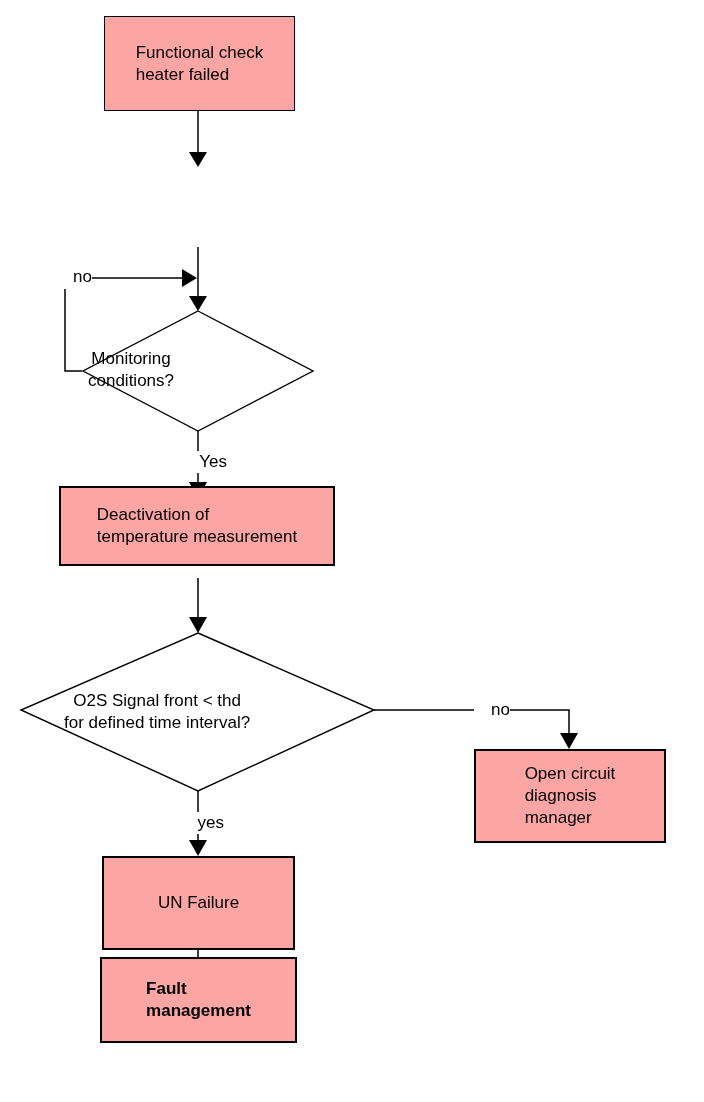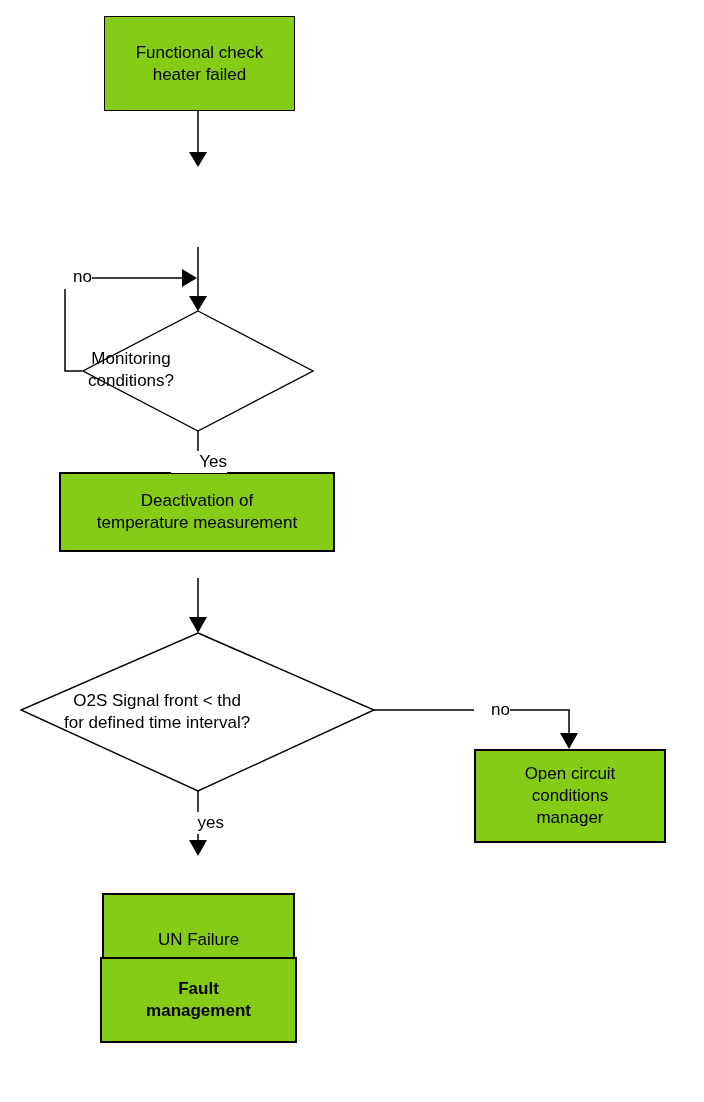--- a/index.html
+++ b/index.html
@@ -22,22 +22,21 @@
     top: 0;
     width: 704px;
     height: 1102px;
   }
   .node {
     position: absolute;
     box-sizing: border-box;
     display: flex;
     align-items: center;
     justify-content: center;
-    text-align: center;
-    background: #84cc16;
+    background: #fca5a5;
   }
   .node.rect {
     border: 2px solid #000000;
   }
   .node.thin {
     border-width: 1.5px;
   }
   .node.stadium {
     border: 1.5px solid #000000;
     border-radius: 40px;
@@ -100,37 +99,37 @@
     <span class="node-label">Functional check
 heater failed</span>
   </div>
 
 
   <div class="diamond-label" style="left:88px; top:338px; width:220px; height:64px;">
     <span class="diamond-label-text">Monitoring
 conditions?</span>
   </div>
 
-  <div class="node rect" style="left:59px; top:472px; width:276px; height:80px;">
+  <div class="node rect" style="left:59px; top:486px; width:276px; height:80px;">
     <span class="node-label">Deactivation of
 temperature measurement</span>
   </div>
 
   <div class="diamond-label" style="left:64px; top:683px; width:300px; height:58px;">
     <span class="diamond-label-text">O2S Signal front &lt; thd
 for defined time interval?</span>
   </div>
 
   <div class="node rect" style="left:474px; top:749px; width:192px; height:94px;">
     <span class="node-label">Open circuit
-conditions
+diagnosis
 manager</span>
   </div>
 
-  <div class="node rect" style="left:102px; top:856px; width:193px; height:94px;margin-top:37px;">
+  <div class="node rect" style="left:102px; top:856px; width:193px; height:94px;">
     <span class="node-label">UN Failure</span>
   </div>
 
   <div class="node rect" style="left:100px; top:957px; width:197px; height:86px;font-weight:bold;">
     <span class="node-label">Fault
 management</span>
   </div>
 
   <div class="edge-label" style="left:56px; top:266px; width:36px; height:22px;">
     <span class="edge-label-text">no</span>

